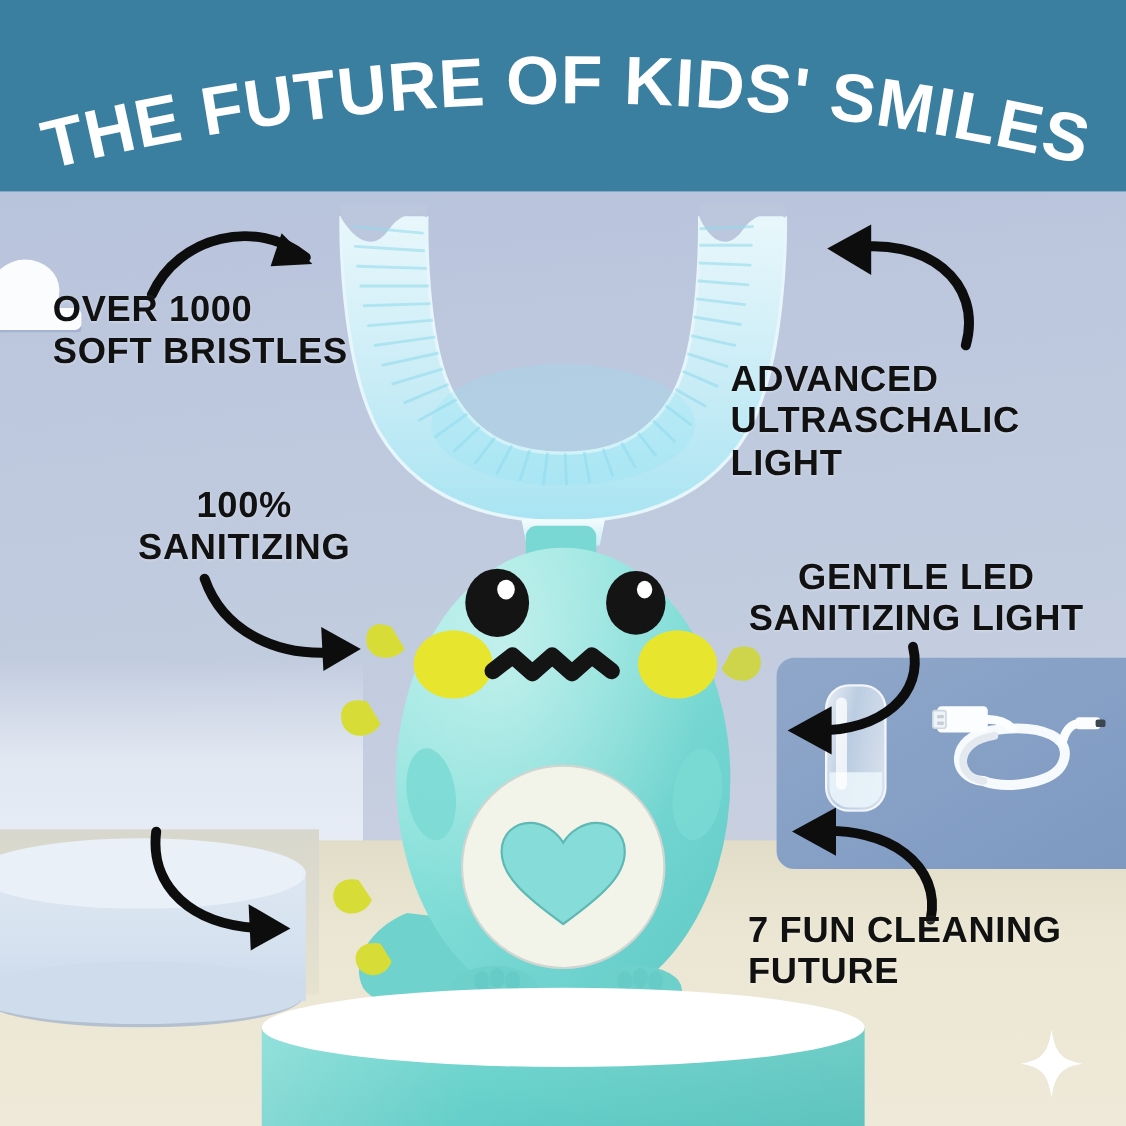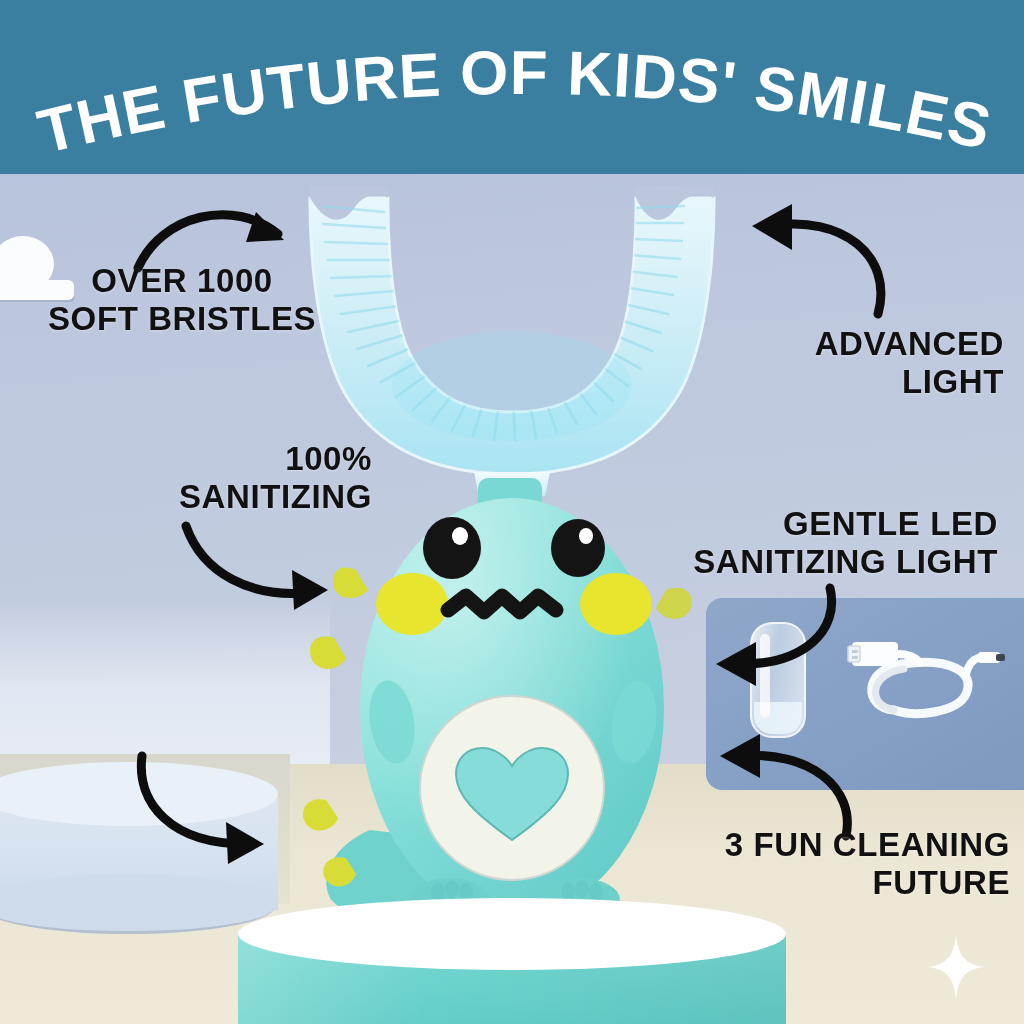--- a/index.html
+++ b/index.html
@@ -145,23 +145,23 @@
     color:#111111;
     font-family:"Liberation Sans", sans-serif;
     font-weight:bold;
     font-size:33px;
     line-height:1.16;
     letter-spacing:.6px;
     text-shadow:0 1px 3px rgba(255,255,255,.35);
     white-space:nowrap;
   }
   .label .line { display:block; }
-  .label.left  { text-align:center;  }
-  .label.right { text-align:right; }
-  .label.center{ text-align:right;}
+  .label.left  { text-align:left;  }
+  .label.right { text-align:left; }
+  .label.center{ text-align:center;}
 
   #lbl-bristles   { left:48px;  top:262px; }
   #lbl-waterproof { left:72px;  top:440px; width:300px; }
   #lbl-battery    { left:20px;  top:668px; width:320px; }
   #lbl-ultrasonic { left:664px; top:325px; width:340px; }
   #lbl-led        { left:668px; top:505px; width:330px; }
   #lbl-modes      { left:680px; top:826px; width:330px; }
 </style>
 </head>
 <body>
@@ -421,26 +421,27 @@
   <div class="label center" id="lbl-waterproof">
     <span class="line">100%</span>
     <span class="line">SANITIZING</span>
   </div>
 
   <div class="label center" id="lbl-battery">
   </div>
 
   <div class="label right" id="lbl-ultrasonic">
     <span class="line">ADVANCED</span>
+    <span class="line">ULTRASCHALIC</span>
     <span class="line">LIGHT</span>
   </div>
 
   <div class="label center" id="lbl-led">
     <span class="line">GENTLE LED</span>
     <span class="line">SANITIZING LIGHT</span>
   </div>
 
   <div class="label right" id="lbl-modes">
-    <span class="line">3 FUN CLEANING</span>
+    <span class="line">7 FUN CLEANING</span>
     <span class="line">FUTURE</span>
   </div>
 
 </div>
 
 </body></html>

